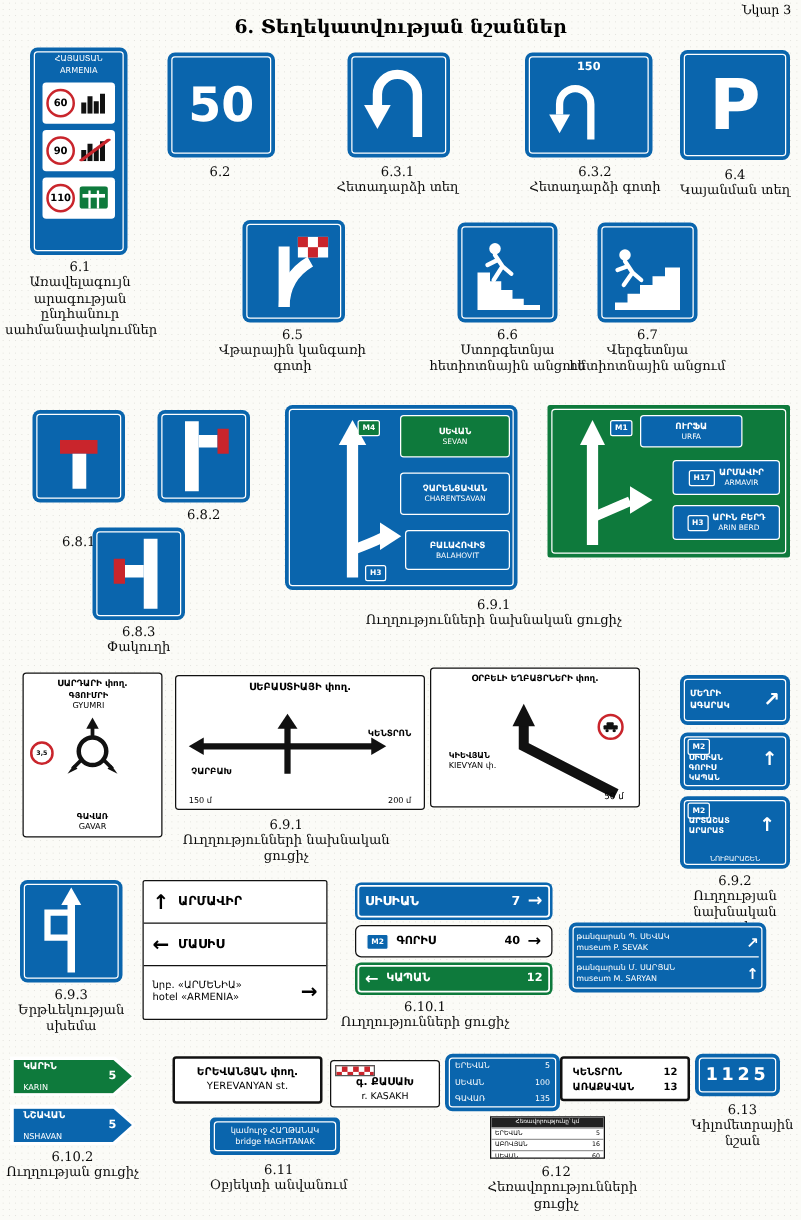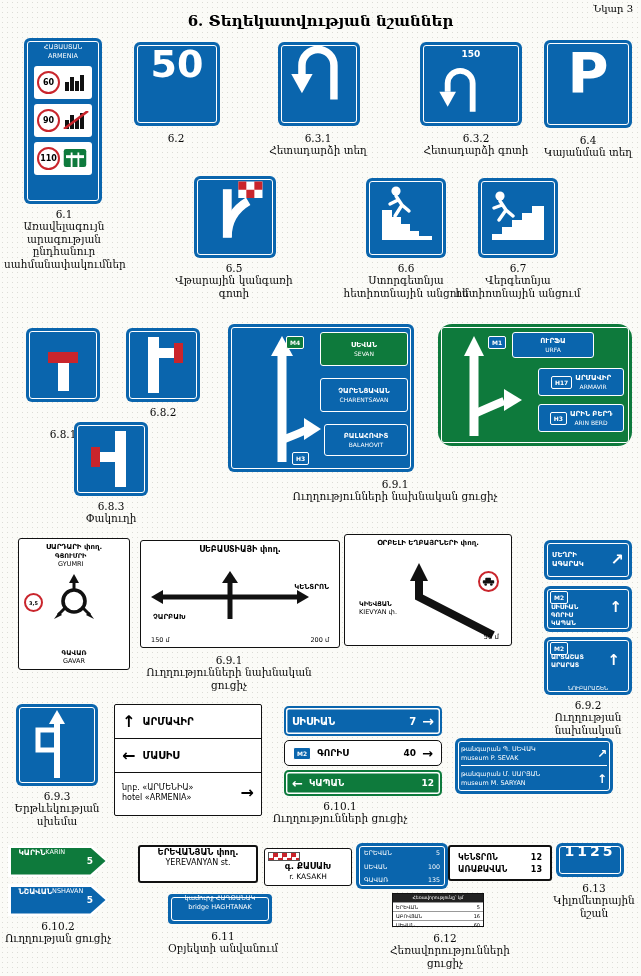--- a/index.html
+++ b/index.html
@@ -7,25 +7,25 @@
   .page{position:relative;width:641px;height:976px;margin:0 auto;background:#fbfbf7;
     background-image:radial-gradient(#dcdcd6 .6px,transparent .6px);background-size:5px 5px;
     font-family:"DejaVu Sans",sans-serif;overflow:hidden;color:#000}
   .title{position:absolute;top:12px;left:0;width:100%;text-align:center;
     font:bold 15px "DejaVu Serif","DejaVu Sans",serif}
   .fig{position:absolute;top:3px;right:8px;font:10px "DejaVu Serif","DejaVu Sans",serif}
   .cap{position:absolute;text-align:center;font-family:"DejaVu Serif","DejaVu Sans",serif;
     font-size:10.5px;line-height:1.18;color:#0b0b0b}
   
   .sb{position:absolute;background:#0a65ad;border-radius:6px}
-  .sg{position:absolute;background:#0e7a3c;border-radius:14px}
+  .sg{position:absolute;background:#0e7a3c;border-radius:2px}
   .wb::after{content:"";position:absolute;inset:3px;border:1.6px solid #fff;border-radius:3px;pointer-events:none}
   .sw{position:absolute;background:#fff;border:1.6px solid #111;border-radius:3px}
   .wt{color:#fff}.b{font-weight:bold}
-  .col{display:flex;flex-direction:column;align-items:center;justify-content:flex-start}
+  .col{display:flex;flex-direction:column;align-items:center;justify-content:center}
   .row{display:flex;align-items:center}
   
   .s61-head{color:#fff;text-align:center;font-size:6.5px;line-height:1.35;padding-top:5px;position:relative;z-index:1}
   .s61-row{width:58px;height:33px;background:#fff;border-radius:3px;margin:5px auto 0;
     display:flex;align-items:center;gap:3px;padding:0 3px;position:relative;z-index:1}
   .s61-circle{width:23px;height:23px;border:2.2px solid #c9252c;border-radius:50%;flex:none;
     display:flex;align-items:center;justify-content:center;font-size:8px;font-weight:bold;background:#fff;color:#000}
   
   .dest{position:absolute;border:1.5px solid #fff;border-radius:3px;color:#fff;
     display:flex;flex-direction:column;align-items:center;justify-content:center;line-height:1.2;text-align:center}
@@ -49,21 +49,21 @@
   .panel{display:flex;align-items:center;gap:7px;padding:0 7px;border-bottom:1.4px solid #111}
   .panel:last-child{border-bottom:none}
   
   .strip{position:absolute;border-radius:5px;display:flex;align-items:center;padding:0 8px;gap:6px}
   .strip.blue{background:#0a65ad;box-shadow:inset 0 0 0 2px #0a65ad,inset 0 0 0 3.4px #fff}
   .strip.green{background:#0e7a3c;box-shadow:inset 0 0 0 2px #0e7a3c,inset 0 0 0 3.4px #fff}
   .strip.white{background:#fff;border:1.6px solid #111}
   
   .pent{position:absolute;background:#fff;clip-path:polygon(0 0,84% 0,100% 50%,84% 100%,0 100%)}
   .pent-in{position:absolute;inset:2.5px;clip-path:polygon(0 0,84% 0,100% 50%,84% 100%,0 100%);
-    display:flex;justify-content:flex-start;padding-left:8px;line-height:1.25}
+    display:flex;flex-direction:column;justify-content:space-between;padding-left:8px;line-height:1.25}
   .pent-in .hy{font-size:7.5px;font-weight:bold;color:#fff}
   .pent-in .en{font-size:6.5px;color:#fff}
   .pent-dist{position:absolute;right:15px;top:50%;transform:translateY(-50%);color:#fff;font-size:9px;font-weight:bold}
   .checker{position:absolute;background:repeating-conic-gradient(#c9252c 0% 25%,#fff 0% 50%) 0 0/9px 9px;border:.6px solid #555}
   
   .tbl{position:absolute;background:#fff;border:1.5px solid #111;font-size:5px;overflow:hidden}
   .tbl .th{background:#222;color:#fff;font-size:4.6px;text-align:center;line-height:8px;height:8px}
   .tbl .tr{display:flex;justify-content:space-between;padding:0 3px;line-height:8px;border-top:.8px solid #999}
 </style>
 </head>

